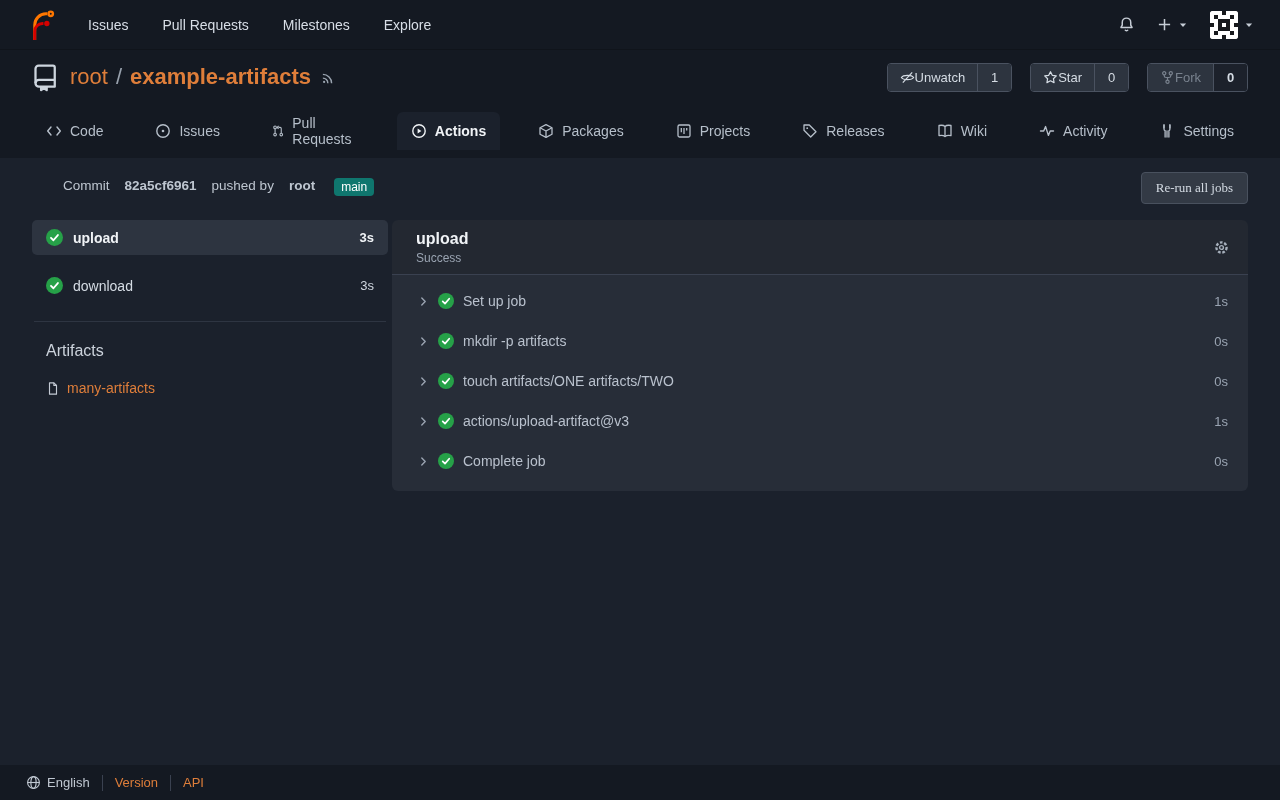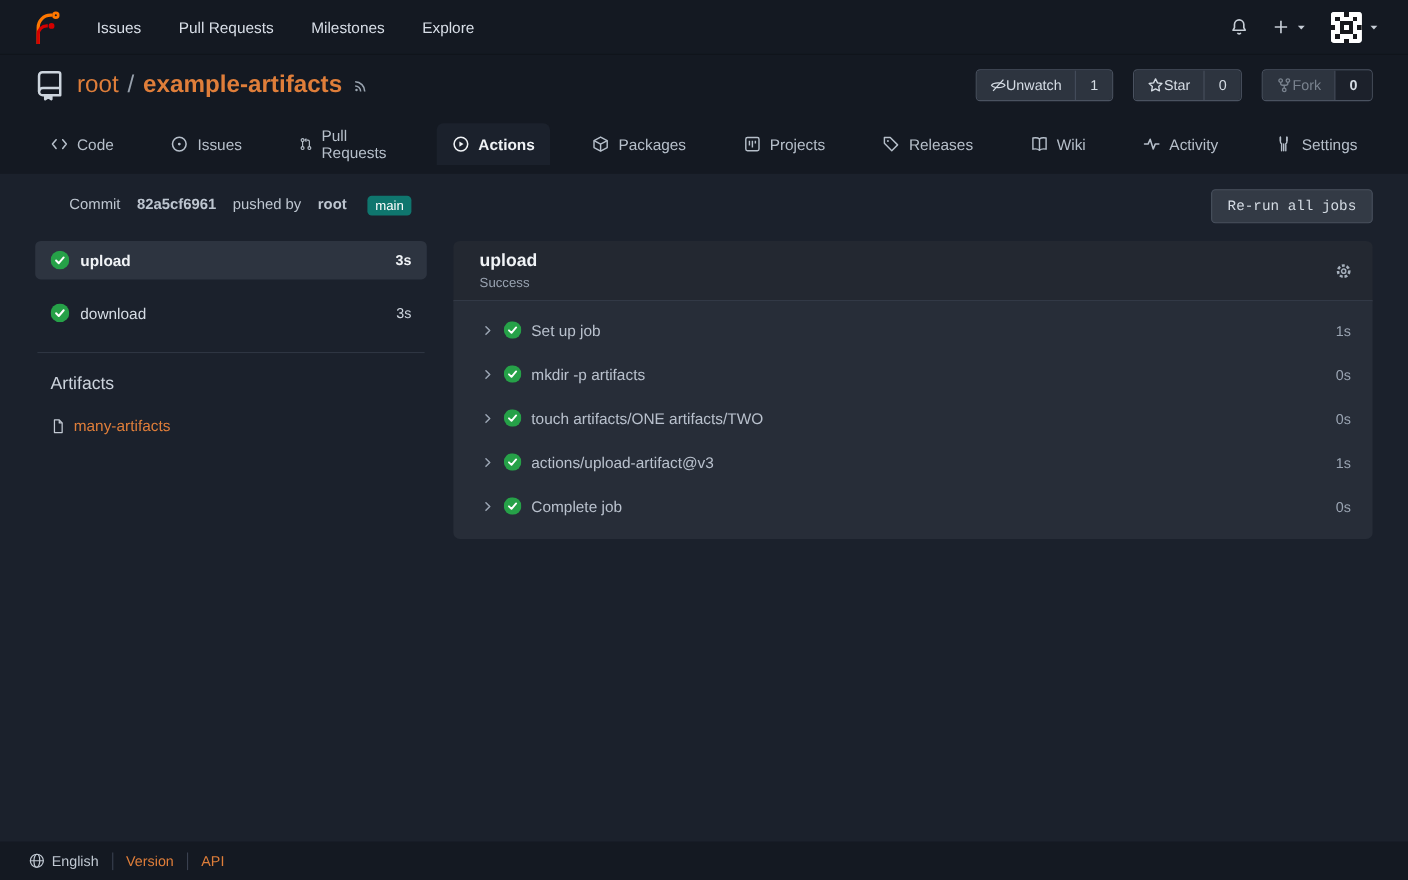--- a/index.html
+++ b/index.html
@@ -71,23 +71,23 @@
   .main{flex:1;padding:14px 32px 0 32px;overflow:hidden;}
   .run-header{display:flex;align-items:flex-start;}
   .run-title-wrap{display:flex;align-items:center;gap:9px;}
   .run-title{font-size:18px;font-weight:700;color:#eef1f5;}
   .run-sub{margin:6px 0 0 31px;color:#bec6d0;font-size:13.5px;display:flex;align-items:flex-start;gap:15px;}
   .run-sub a{color:#bec6d0;text-decoration:none;cursor:pointer;font-weight:bold;}
   .badge-branch{background:#0f766e;color:#fff;font-size:12px;padding:2px 7px;border-radius:4px;margin-left:4px;cursor:pointer;}
   .rerun-btn{
     margin-left:auto;background:#333a45;border:1px solid #49515e;color:#d5dce4;
     font-size:13px;padding:7px 14px;border-radius:4px;cursor:pointer;
-    font-family:Liberation Mono, monospace;flex:none;
-  }
-  .columns{display:flex;gap:24px;margin-top:16px;align-items:flex-start;}
+    font-family:Liberation Serif, serif;flex:none;
+  }
+  .columns{display:flex;gap:4px;margin-top:16px;align-items:flex-start;}
   
   .sidebar{width:356px;flex:none;}
   .job-item{
     display:flex;align-items:center;gap:10px;
     padding:9px 14px;border-radius:5px;margin-bottom:13px;cursor:pointer;
     color:#d5dce4;
   }
   .job-item .dur{margin-left:auto;font-size:13px;color:#cfd6df;}
   .job-item.selected{background:var(--sel-bg);font-weight:700;color:#f0f3f6;}
   .job-item.selected .dur{font-weight:700;color:#f0f3f6;}

